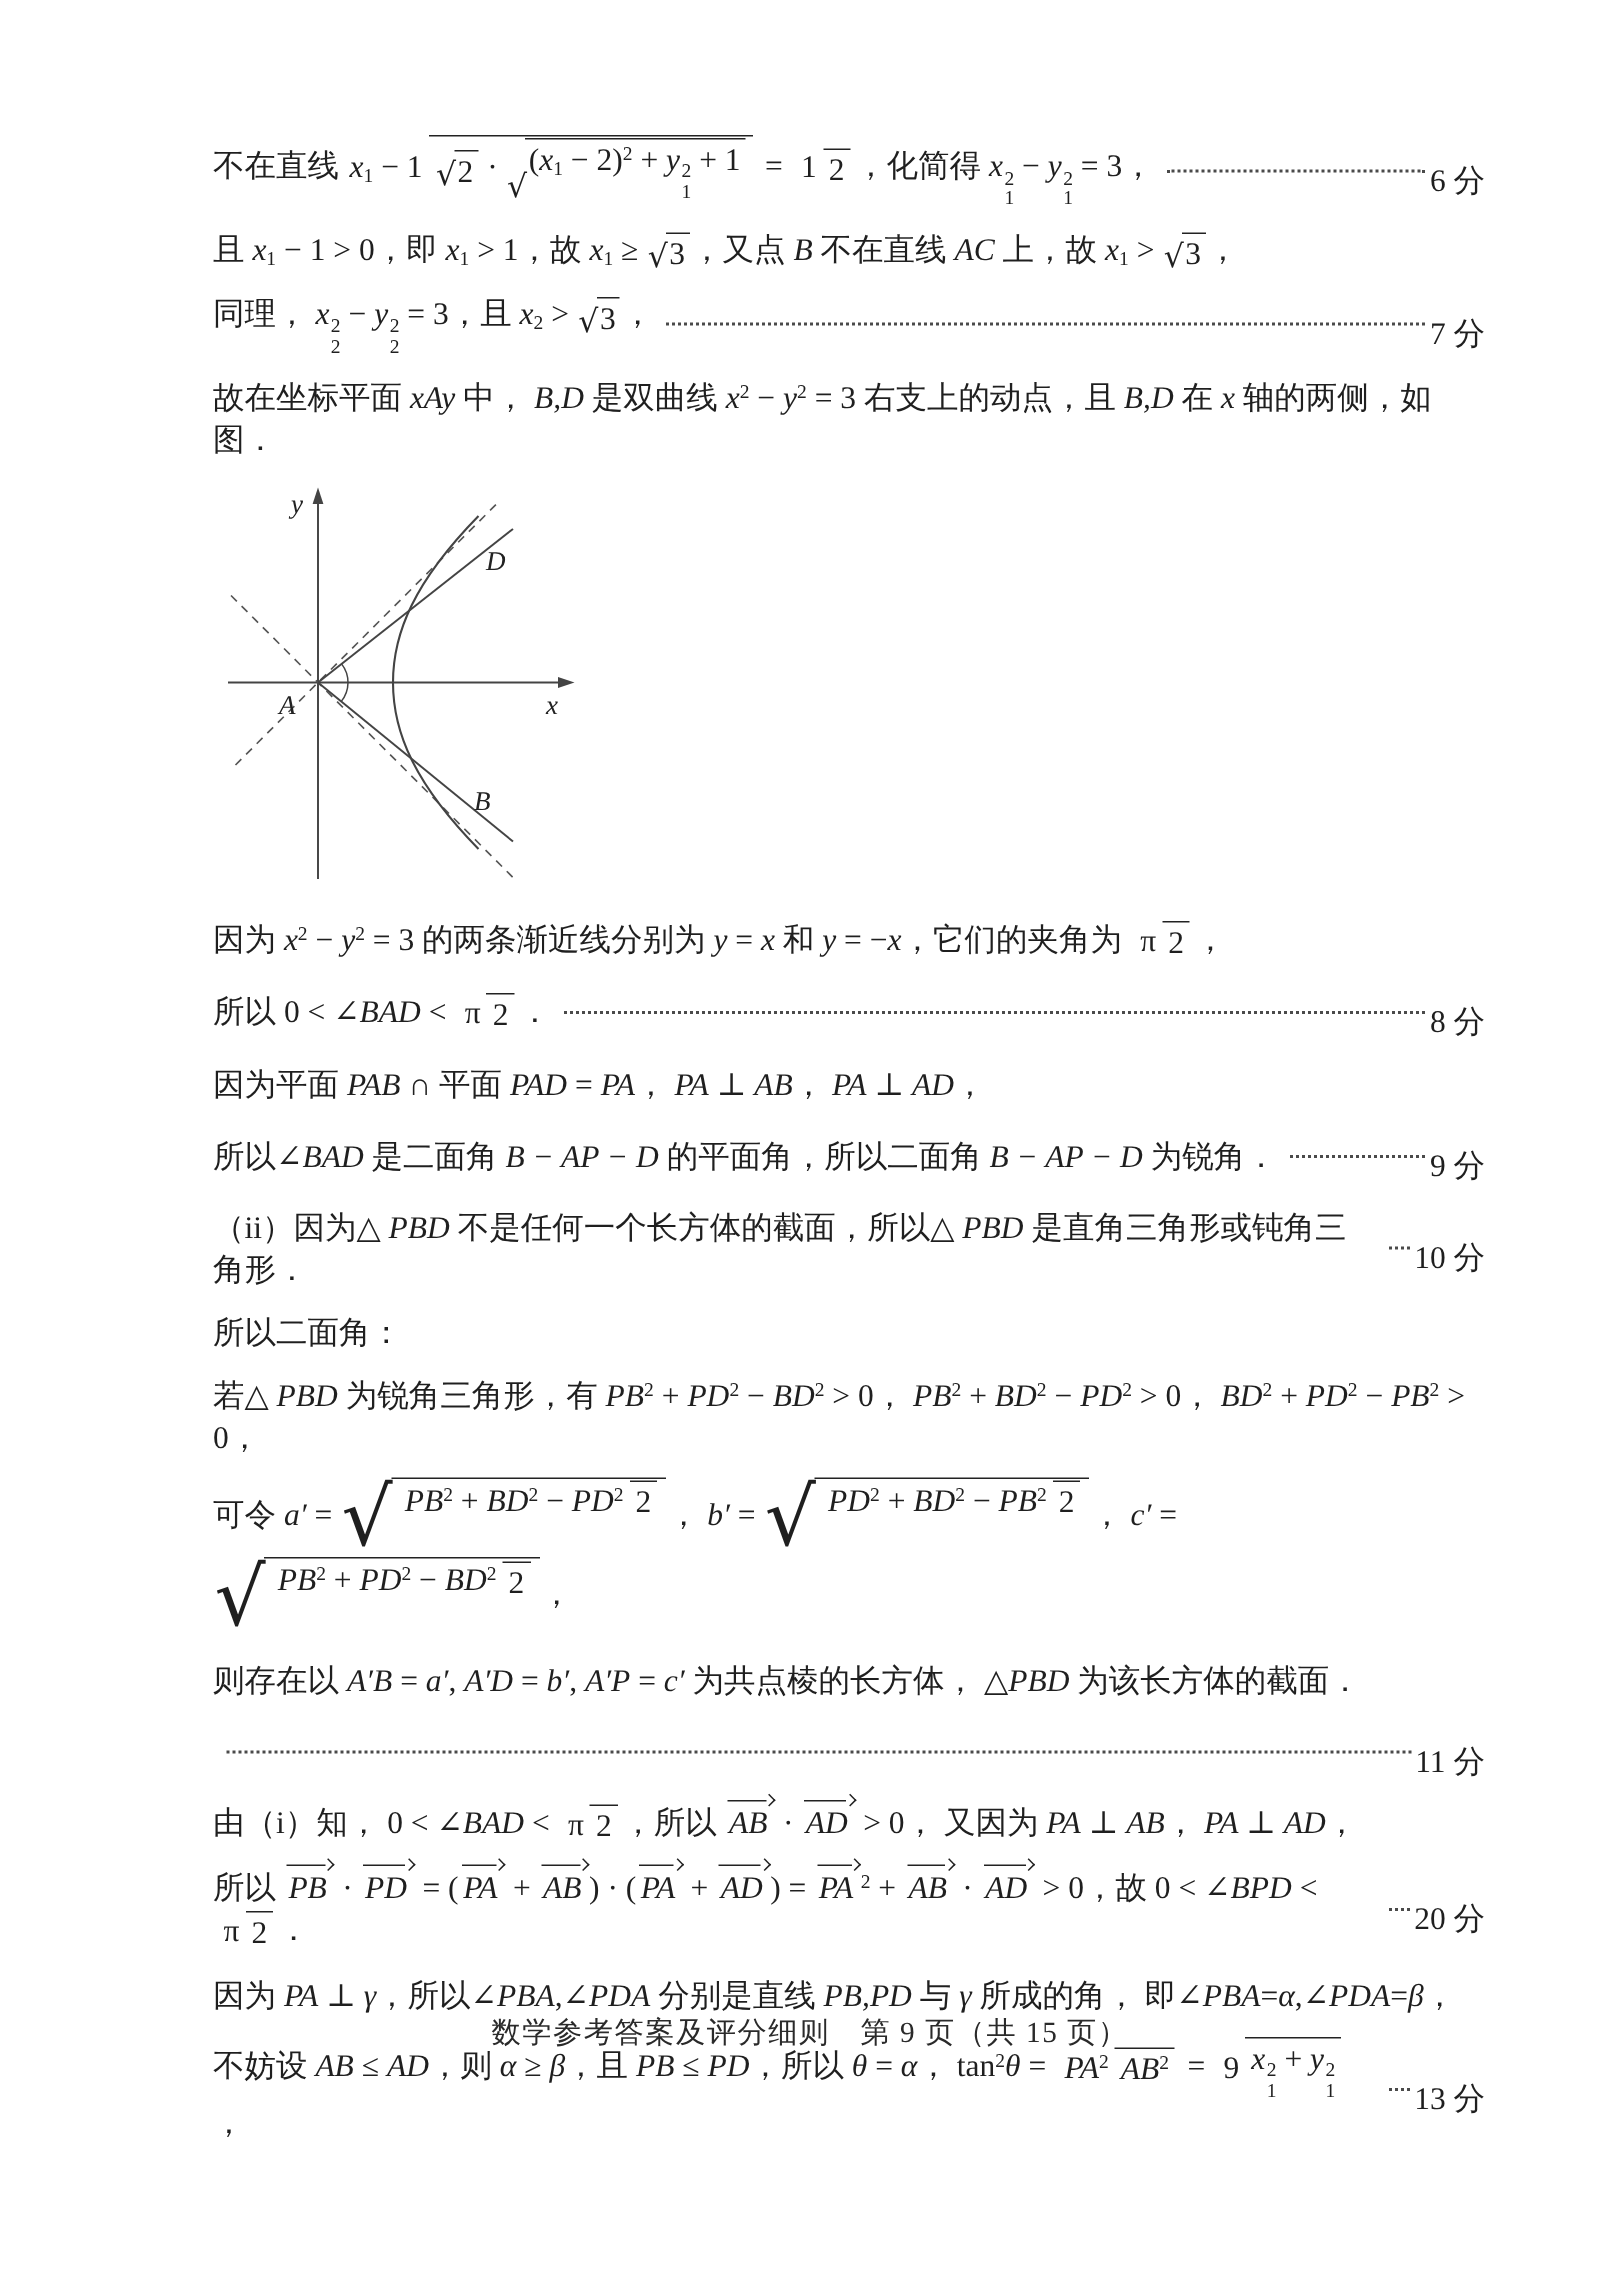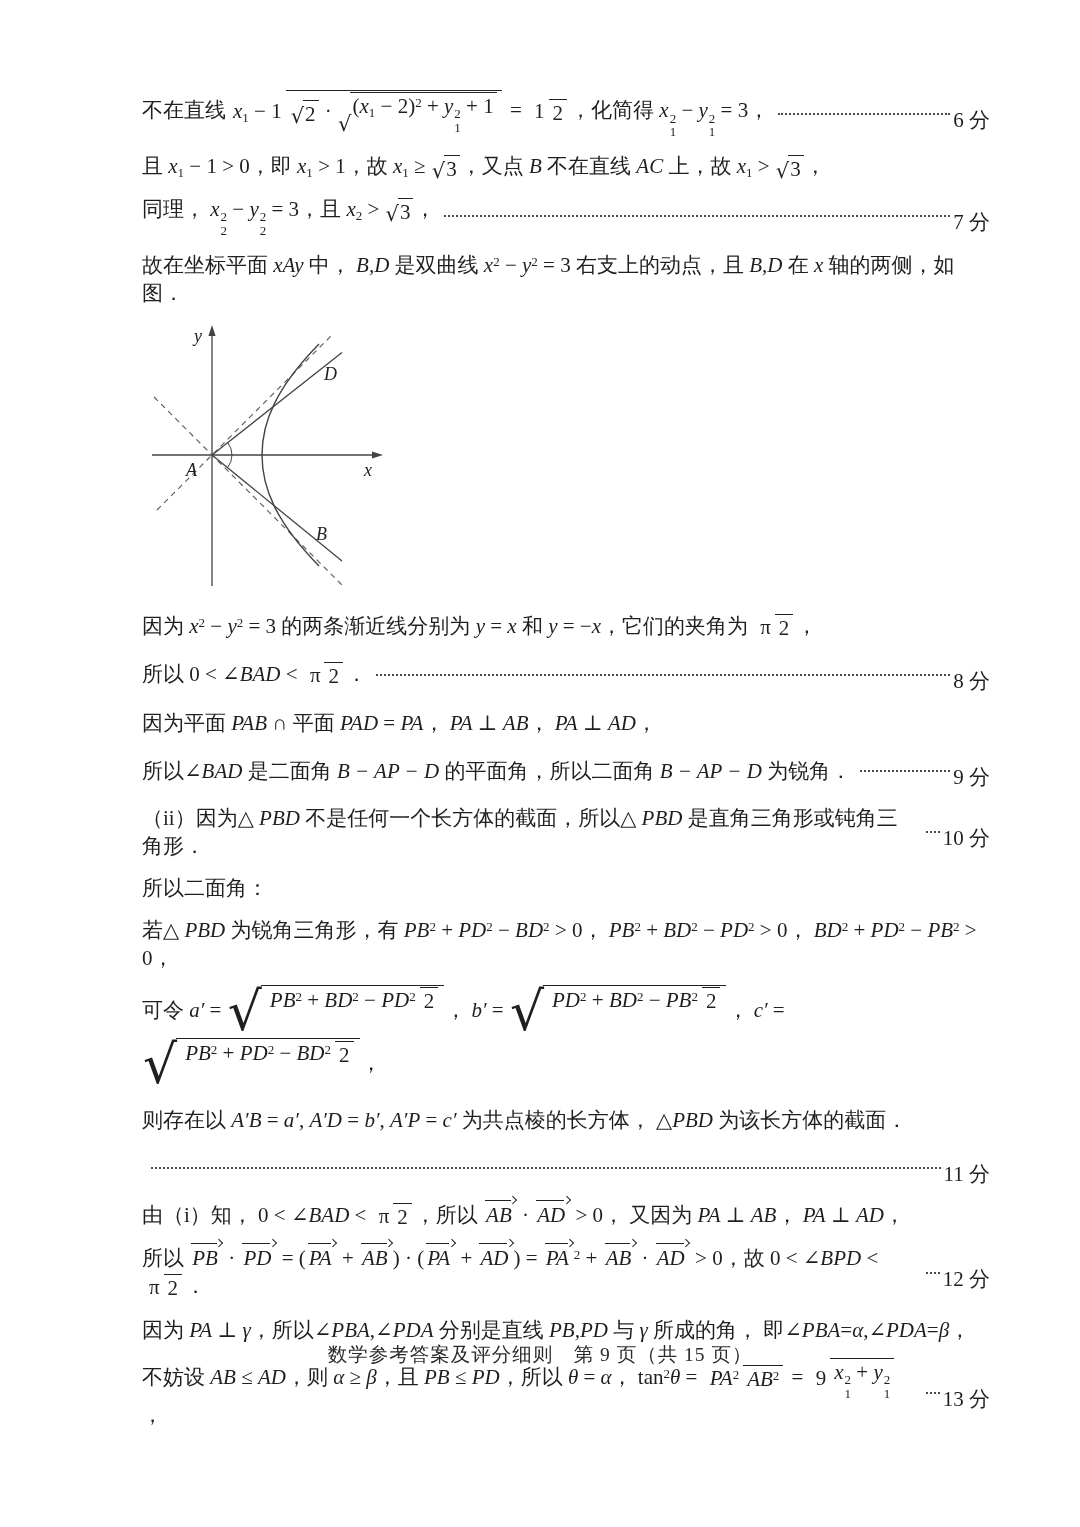--- a/index.html
+++ b/index.html
@@ -190,21 +190,21 @@
               <span class="num"><span class="tc">π</span></span>
               <span class="den"><span class="tc">2</span></span>
             </span><span class="tc">，所以 </span><span class="vec">AB</span><span class="tc"> · </span><span class="vec">AD</span><span class="tc"> &gt; 0， 又因为 </span><span class="ti">PA</span><span class="tc"> ⊥ </span><span class="ti">AB</span><span class="tc">，  </span><span class="ti">PA</span><span class="tc"> ⊥ </span><span class="ti">AD</span><span class="tc">，</span></span>
         </div>
         <div class="line">
           <span class="line-main"><span class="tc">所以 </span><span class="vec">PB</span><span class="tc"> · </span><span class="vec">PD</span><span class="tc"> = (</span><span class="vec">PA</span><span class="tc"> + </span><span class="vec">AB</span><span class="tc">) · (</span><span class="vec">PA</span><span class="tc"> + </span><span class="vec">AD</span><span class="tc">) = </span><span class="vec">PA</span><span class="tsup">2</span><span class="tc"> + </span><span class="vec">AB</span><span class="tc"> · </span><span class="vec">AD</span><span class="tc"> &gt; 0，故 0 &lt; ∠</span><span class="ti">BPD</span><span class="tc"> &lt; </span><span class="frac">
               <span class="num"><span class="tc">π</span></span>
               <span class="den"><span class="tc">2</span></span>
             </span><span class="tc">．</span></span>
           <span class="leader"></span>
-          <span class="score">12 分</span>
+          <span class="score">20 分</span>
         </div>
         <div class="line">
           <span class="line-main"><span class="tc">因为 </span><span class="ti">PA</span><span class="tc"> ⊥ </span><span class="ti">γ</span><span class="tc">，所以∠</span><span class="ti">PBA</span><span class="tc">,∠</span><span class="ti">PDA</span><span class="tc"> 分别是直线 </span><span class="ti">PB,PD</span><span class="tc"> 与 </span><span class="ti">γ</span><span class="tc"> 所成的角，  即∠</span><span class="ti">PBA</span><span class="tc">=</span><span class="ti">α</span><span class="tc">,∠</span><span class="ti">PDA</span><span class="tc">=</span><span class="ti">β</span><span class="tc">，</span></span>
         </div>
         <div class="line">
           <span class="line-main"><span class="tc">不妨设 </span><span class="ti">AB</span><span class="tc"> ≤ </span><span class="ti">AD</span><span class="tc">，则 </span><span class="ti">α</span><span class="tc"> ≥ </span><span class="ti">β</span><span class="tc">，且 </span><span class="ti">PB</span><span class="tc"> ≤ </span><span class="ti">PD</span><span class="tc">，所以 </span><span class="ti">θ</span><span class="tc"> = </span><span class="ti">α</span><span class="tc">， tan</span><span class="tsup">2</span><span class="ti">θ</span><span class="tc"> = </span><span class="frac">
               <span class="num"><span class="ti">PA</span><span class="tsup">2</span></span>
               <span class="den"><span class="ti">AB</span><span class="tsup">2</span></span>
             </span><span class="tc"> = </span><span class="frac">
               <span class="num"><span class="tc">9</span></span>

